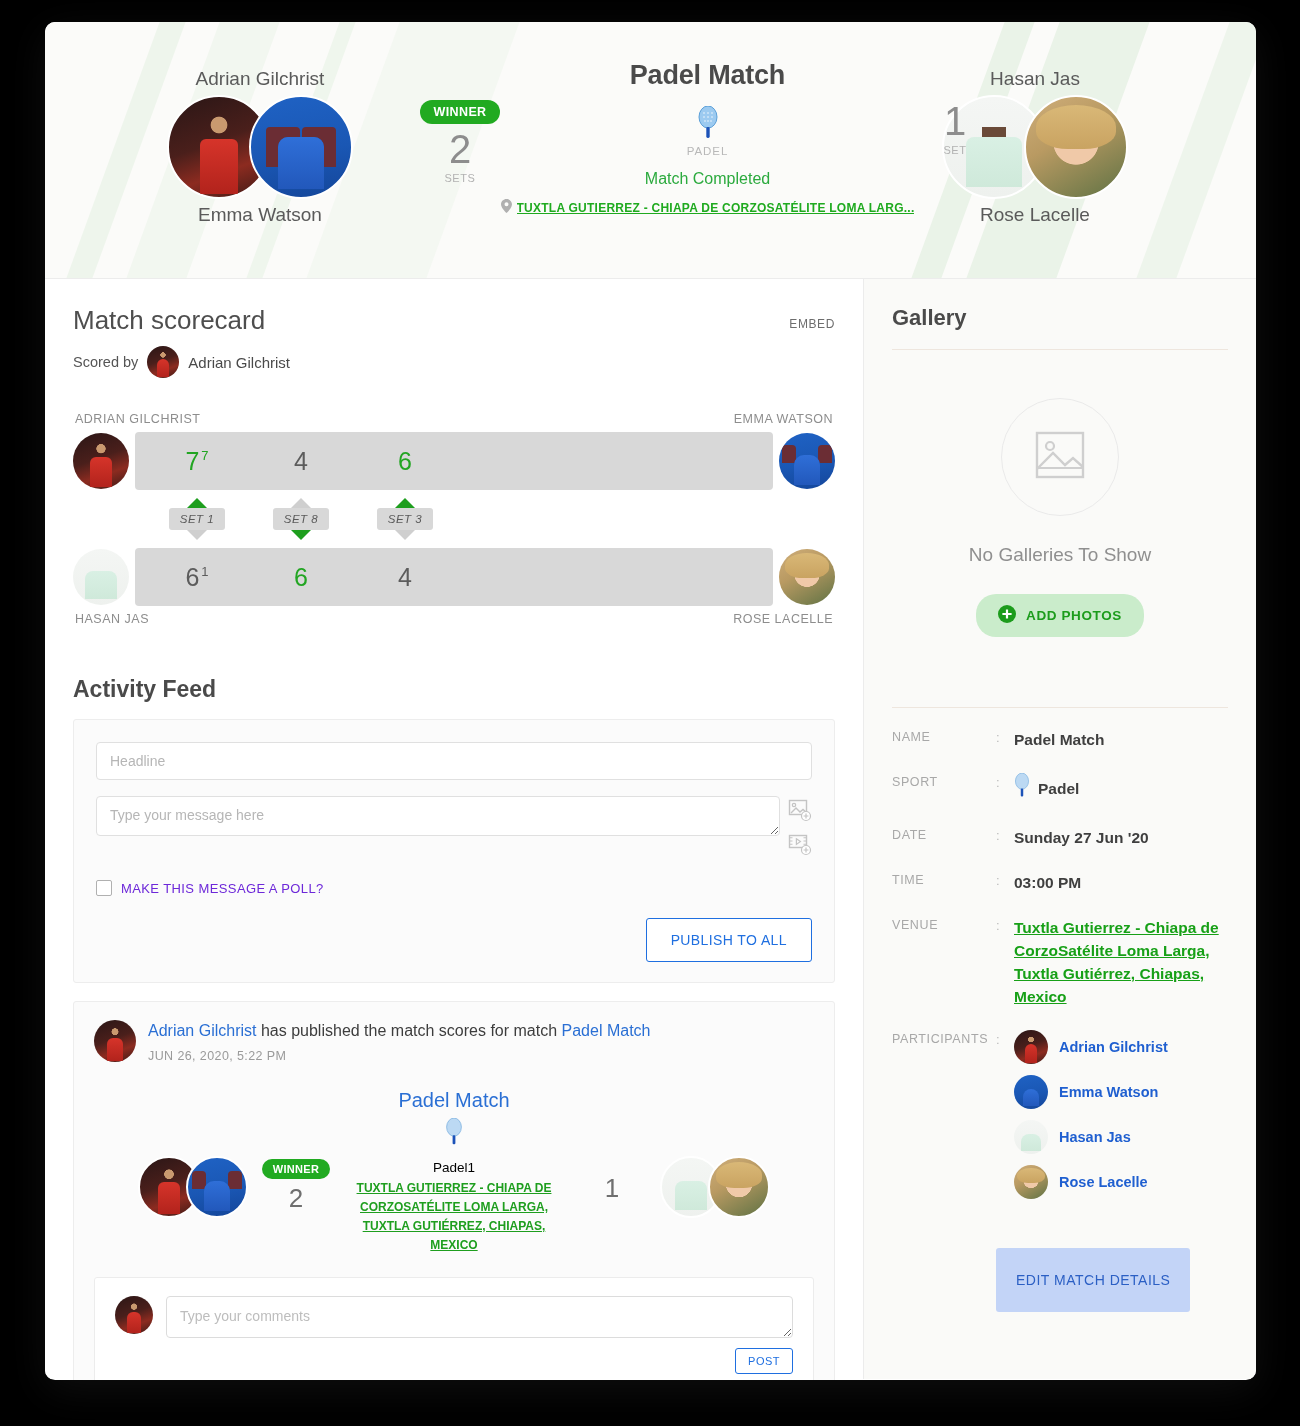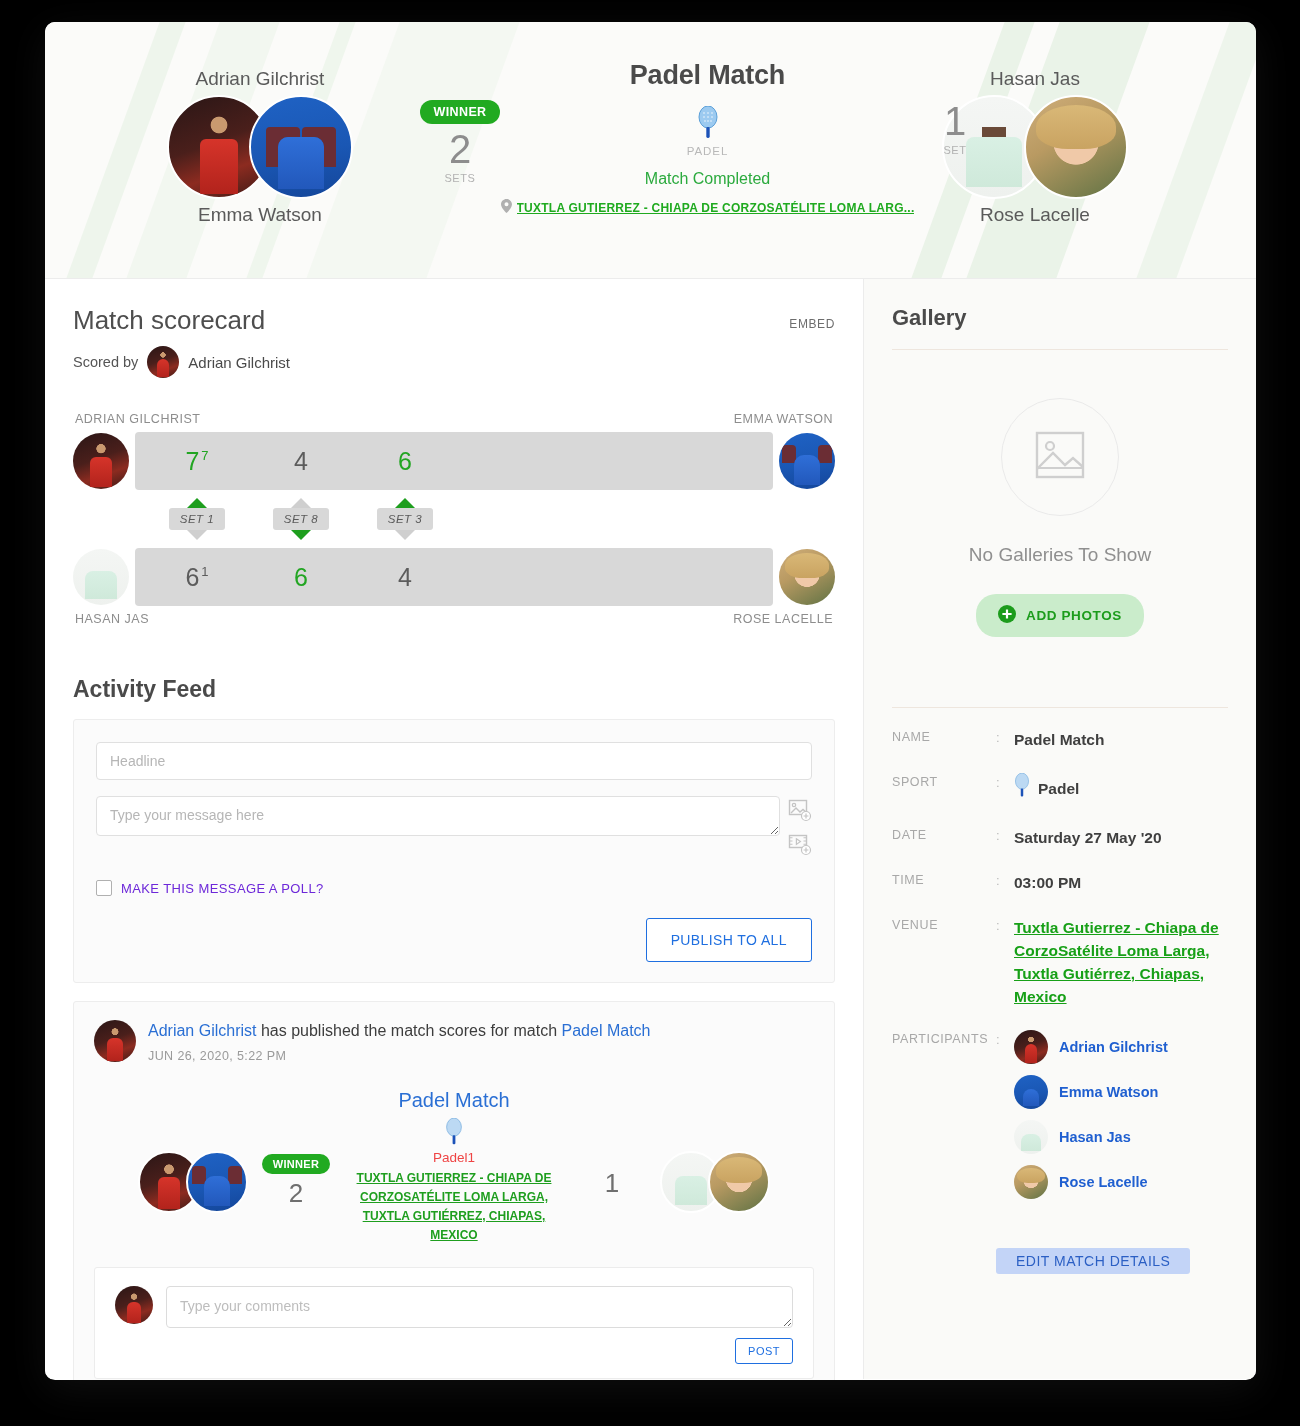--- a/index.html
+++ b/index.html
@@ -180,21 +180,21 @@
   .pm-avs { display: flex; }
   .pm-av { width: 62px; height: 62px; border-radius: 50%; background-size: cover; background-position: center top; border: 2px solid #fff; overflow:hidden; }
   .pm-av:nth-child(2) { margin-left: -14px; }
   .pm-score-col { width: 96px; text-align: center; }
   .pm-winner {
     display: inline-block; background: #21aa21; color: #fff; font-size: 11px;
     font-weight: 700; padding: 4px 11px; border-radius: 20px; letter-spacing: 0.3px;
   }
   .pm-num { font-size: 26px; color: #6f6f6f; margin-top: 4px; }
   .pm-center { width: 220px; }
-  .pm-sport-name { font-size: 13.5px; color: #ef4444; margin-top: 0; }
+  .pm-sport-name { font-size: 13.5px; color: #000000; margin-top: 10px; }
   .pm-venue { font-size: 12px; color: #1e9e1e; font-weight: 700; text-decoration: underline; line-height: 19px; margin-top: 4px; cursor: pointer; }
 
   .comment-box { border: 1px solid #ececec; background: #fff; border-radius: 3px; margin-top: 22px; padding: 18px 20px 14px; }
   .comment-row { display: flex; align-items: flex-start; gap: 13px; }
   .comment-av { width: 38px; height: 38px; border-radius: 50%; background-size: cover; background-position: center top; flex: none; overflow:hidden; }
   .comment-input {
     flex: 1; height: 42px; border: 1px solid #dcdcdc; border-radius: 4px;
     padding: 11px 13px; font-size: 14px; color: #555; resize: vertical;
     font-family: "Liberation Sans", sans-serif;
   }
@@ -228,21 +228,21 @@
   .md-key { width: 104px; font-size: 12.5px; color: #a8a8a8; letter-spacing: 0.6px; padding-top: 2px; flex:none; }
   .md-colon { width: 18px; color: #bbb; font-size: 13px; padding-top: 2px; flex:none; }
   .md-val { font-size: 15.5px; color: #3f3f3f; font-weight: 700; line-height: 23px; }
   .md-val.link { color: #17a017; text-decoration: underline; cursor: pointer; }
   .md-sport { display: flex; align-items: center; gap: 8px; }
   .md-part { display: flex; align-items: center; gap: 11px; margin-bottom: 11px; }
   .md-part-name { font-size: 14.5px; color: #1f5fd0; font-weight: 700; cursor: pointer; }
   .md-part-av { width: 34px; height: 34px; border-radius: 50%; background-size: cover; background-position: center top; flex:none; overflow:hidden; }
   .edit-btn {
     background: #c3d4f7; color: #2b5fc4; border: none; border-radius: 3px;
-    padding: 5px 20px; font-size: 14px; letter-spacing: 0.5px; margin-top: 16px;
+    padding: 24px 20px; font-size: 14px; letter-spacing: 0.5px; margin-top: 16px;
     margin-left: 104px; cursor: pointer; font-family: "Liberation Sans", sans-serif;
   }
 </style>
 </head>
 <body>
 
 <div class="page">
 <div class="app-card">
 
   <div class="match-header">
@@ -517,21 +517,21 @@
                   <rect x="9.3" y="21" width="3.4" height="11" rx="1.4" fill="#1c52b8"></rect>
                 </svg>
               </span>
               <span>Padel</span>
             </div>
           </div>
 
           <div class="md-row">
             <div class="md-key">DATE</div>
             <div class="md-colon">:</div>
-            <div class="md-val">Saturday 27 May '20</div>
+            <div class="md-val">Sunday 27 Jun '20</div>
           </div>
 
           <div class="md-row">
             <div class="md-key">TIME</div>
             <div class="md-colon">:</div>
             <div class="md-val">03:00 PM</div>
           </div>
 
           <div class="md-row">
             <div class="md-key">VENUE</div>

